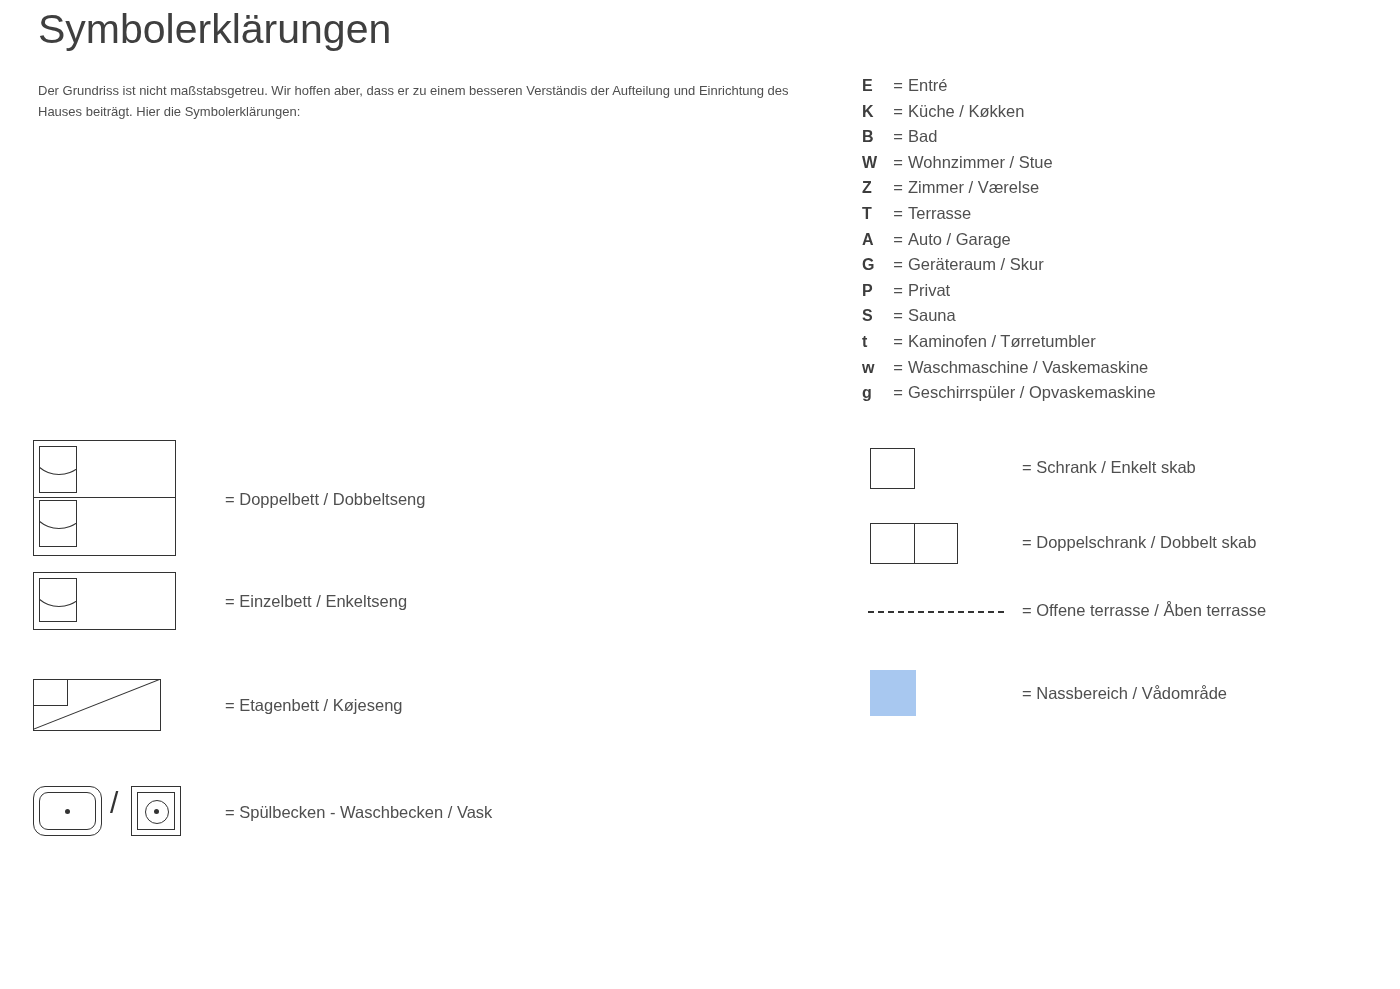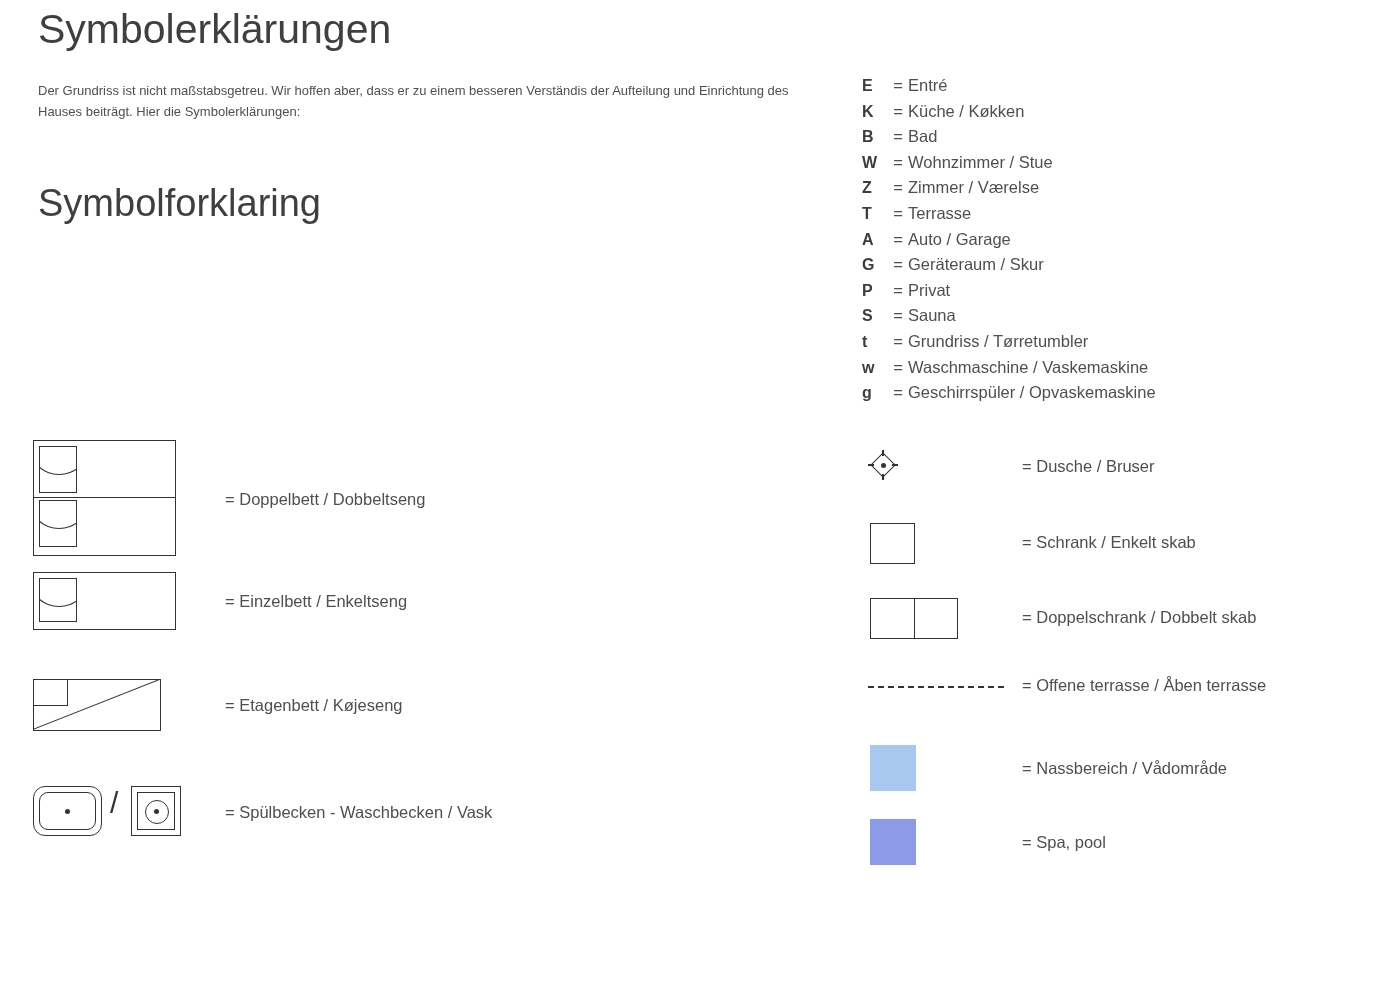--- a/index.html
+++ b/index.html
@@ -375,21 +375,20 @@
 </head>
 <body>
 
 <div class="page">
 
   <div class="left-col">
     <h1 class="title">Symbolerklärungen</h1>
     <div class="spacer-a"></div>
     <p class="intro">Der Grundriss ist nicht maßstabsgetreu. Wir hoffen aber, dass er zu einem besseren Verständis der Aufteilung und Einrichtung des Hauses beiträgt. Hier die Symbolerklärungen:</p>
     <div class="spacer-b"></div>
-    <h1 class="title-2">Symbolforklaring</h1>
     <div class="spacer-c"></div>
   </div>
 
   <div class="right-col">
     <div class="abbr-row">
       <span class="abbr-key">E</span>
       <span class="abbr-eq">=</span>
       <span class="abbr-val">Entré</span>
     </div>
     <div class="abbr-row">
@@ -433,21 +432,21 @@
       <span class="abbr-val">Privat</span>
     </div>
     <div class="abbr-row">
       <span class="abbr-key">S</span>
       <span class="abbr-eq">=</span>
       <span class="abbr-val">Sauna</span>
     </div>
     <div class="abbr-row">
       <span class="abbr-key">t</span>
       <span class="abbr-eq">=</span>
-      <span class="abbr-val">Grundriss / Tørretumbler</span>
+      <span class="abbr-val">Kaminofen / Tørretumbler</span>
     </div>
     <div class="abbr-row">
       <span class="abbr-key">w</span>
       <span class="abbr-eq">=</span>
       <span class="abbr-val">Waschmaschine / Vaskemaskine</span>
     </div>
     <div class="abbr-row">
       <span class="abbr-key">g</span>
       <span class="abbr-eq">=</span>
       <span class="abbr-val">Geschirrspüler / Opvaskemaskine</span>
@@ -498,31 +497,20 @@
         <div class="dot"></div>
       </div>
       <span class="sym-label" style="left:192px; top:25px;">= Spülbecken - Waschbecken / Vask</span>
     </div>
 
 
   </div>
 
   <div class="sym-list-right">
 
-    <div class="sym-row" style="height:75px;">
-      <div class="shower-icon">
-        <div class="diamond"></div>
-        <div class="dot"></div>
-        <div class="tick t-top"></div>
-        <div class="tick t-bot"></div>
-        <div class="tick t-left"></div>
-        <div class="tick t-right"></div>
-      </div>
-      <span class="sym-label-r" style="top:15px;">= Dusche / Bruser</span>
-    </div>
 
     <div class="sym-row" style="height:75px;">
       <div class="cab-single"></div>
       <span class="sym-label-r" style="top:16px;">= Schrank / Enkelt skab</span>
     </div>
 
     <div class="sym-row" style="height:74px;">
       <div class="cab-double">
         <div class="mid"></div>
       </div>
@@ -533,20 +521,16 @@
       <div class="terrace-open"></div>
       <span class="sym-label-r" style="top:10px;">= Offene terrasse / Åben terrasse</span>
     </div>
 
 
     <div class="sym-row" style="height:74px;">
       <div class="swatch" id="swatch-wet" style="background: rgb(168, 200, 240);"></div>
       <span class="sym-label-r" style="top:18px;">= Nassbereich / Vådområde</span>
     </div>
 
-    <div class="sym-row" style="height:74px;">
-      <div class="swatch" id="swatch-spa" style="background: rgb(140, 154, 232);"></div>
-      <span class="sym-label-r" style="top:18px;">= Spa, pool</span>
-    </div>
 
   </div>
 
 </div>
 
 </body></html>

